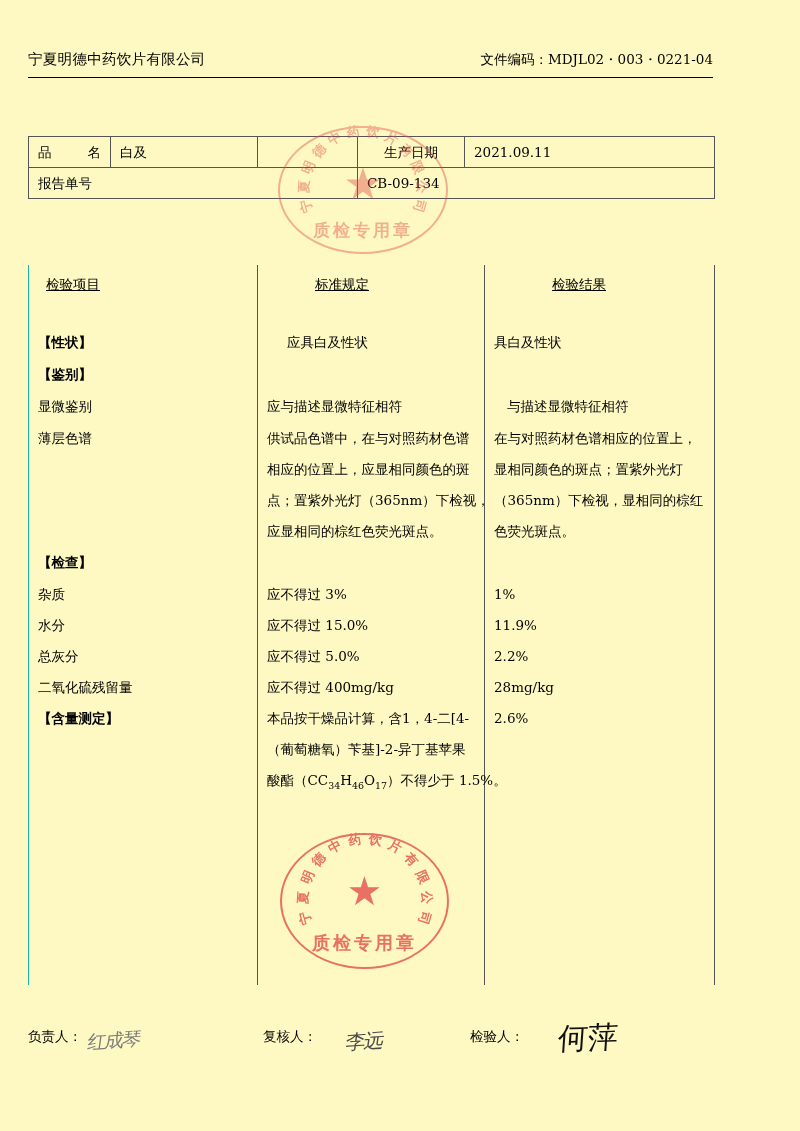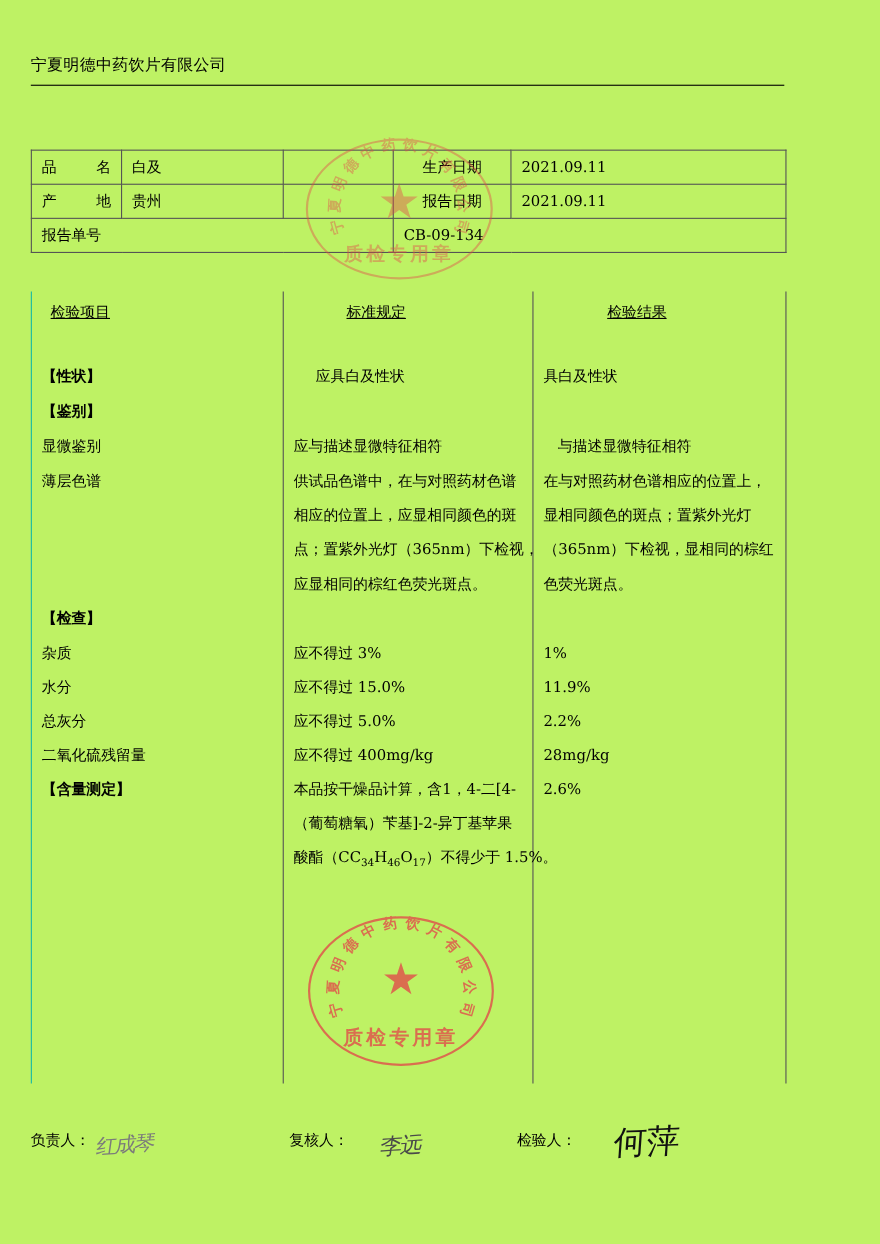--- a/index.html
+++ b/index.html
@@ -14,21 +14,21 @@
     font-family: "DejaVu Serif", "Liberation Serif", serif;
     color: #000000;
     overflow: hidden;
   }
 
   
   .page {
     position: absolute;
     left: 0; top: 0;
     width: 800px; height: 1131px;
-    background: #bef264;
+    background: #fef9c3;
   }
 
   
   .letterhead {
     position: absolute;
     left: 28px; top: 50px;
     width: 685px;
     height: 26px;
   }
   .lh-company {
@@ -252,45 +252,39 @@
 
   sub { font-size: 0.7em; }
 </style>
 </head>
 <body>
 
 <div class="page">
 
   <div class="letterhead">
     <div class="lh-company">宁夏明德中药饮片有限公司</div>
+    <div class="lh-code">文件编码：MDJL02・003・0221-04</div>
   </div>
   <div class="lh-rule"></div>
 
 
   <table class="tbl" id="info-table">
     <colgroup>
       <col style="width:82px">
         <col style="width:147px">
       <col style="width:100px">
         <col style="width:107px">
         <col style="width:250px">
     </colgroup>
     <tbody>
       <tr>
         <td class="lbl-justify">品　　名</td>
         <td>白及</td>
         <td></td>
         <td class="cell-center">生产日期</td>
-        <td>2021.09.11</td>
-      </tr>
-      <tr>
-        <td class="lbl-justify">产　　地</td>
-        <td>贵州</td>
-        <td></td>
-        <td class="cell-center">报告日期</td>
         <td>2021.09.11</td>
       </tr>
       <tr>
         <td colspan="3">报告单号</td>
         <td colspan="2">CB-09-134</td>
       </tr>
     </tbody>
   </table>
 
   <div class="stamp" id="stamp-top">

